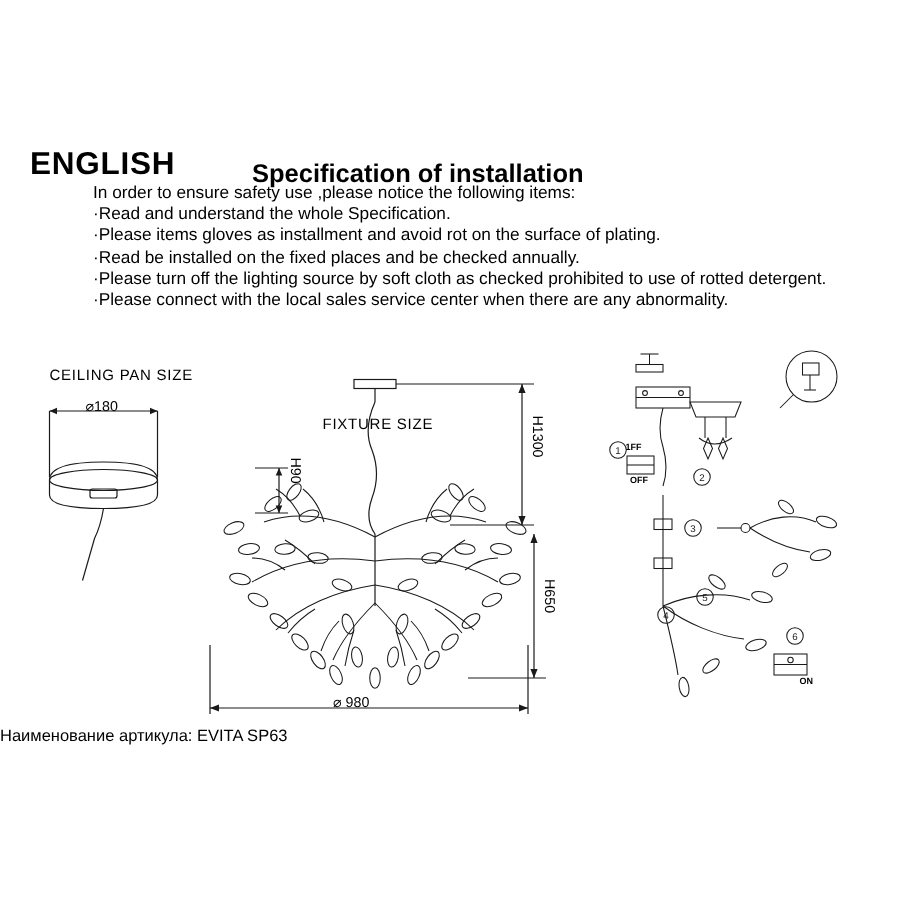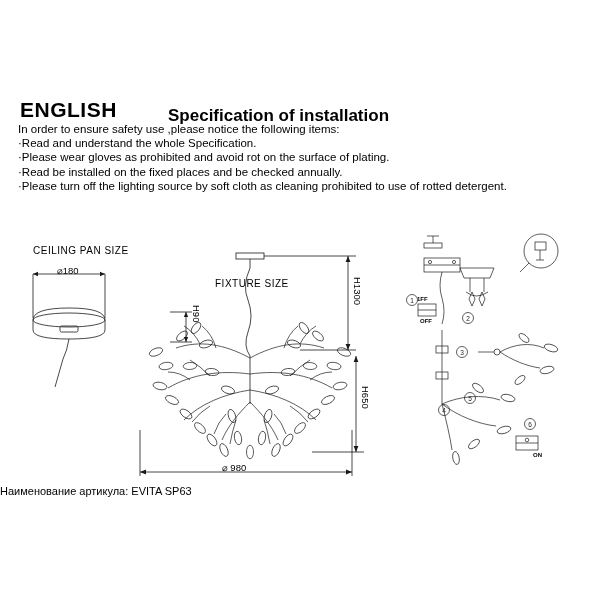--- a/index.html
+++ b/index.html
@@ -35,20 +35,21 @@
   .spec-lines {
     position: absolute;
     left: 18px;
     top: 122px;
     width: 570px;
     font-size: 11.5px;
     line-height: 14.2px;
   }
   .spec-lines .line {
     white-space: nowrap;
+    margin-left: 44px;
   }
 
   .section-label {
     position: absolute;
     font-size: 10px;
     letter-spacing: 0.5px;
   }
   #ceiling-pan-label { left: 33px; top: 245px; }
   #fixture-size-label { left: 215px; top: 242px; margin-top: 36px; }
 
@@ -100,23 +101,24 @@
 
 <div class="page">
 
   <div class="lang-title">ENGLISH</div>
 
   <div class="spec-title">Specification of installation</div>
 
   <div class="spec-lines">
     <div class="line"> In order to ensure safety use ,please notice the following items:</div>
     <div class="line">·Read and understand the whole Specification.</div>
-    <div class="line">·Please wear gloves as prohibited and avoid rot on the surface of plating.</div>
+    <div class="line">·Please items gloves as installment and avoid rot on the surface of plating.</div>
     <div class="line">·Read be installed on the fixed places and be checked annually.</div>
-    <div class="line">·Please turn off the lighting source by soft cloth as cleaning prohibited to use of rotted detergent.</div>
+    <div class="line">·Please turn off the lighting source by soft cloth as checked prohibited to use of rotted detergent.</div>
+    <div class="line">·Please connect with the local sales service center when there are any abnormality.</div>
   </div>
 
   <div class="section-label" id="ceiling-pan-label">CEILING PAN SIZE</div>
   <div class="section-label" id="fixture-size-label">FIXTURE SIZE</div>
 
   <div class="dim-text" id="dim-180">⌀180</div>
   <div class="dim-text vertical-text" id="dim-h90">H90</div>
   <div class="dim-text" id="dim-980">⌀ 980</div>
   <div class="dim-text vertical-text" id="dim-h1300">H1300</div>
   <div class="dim-text vertical-text" id="dim-h650">H650</div>

